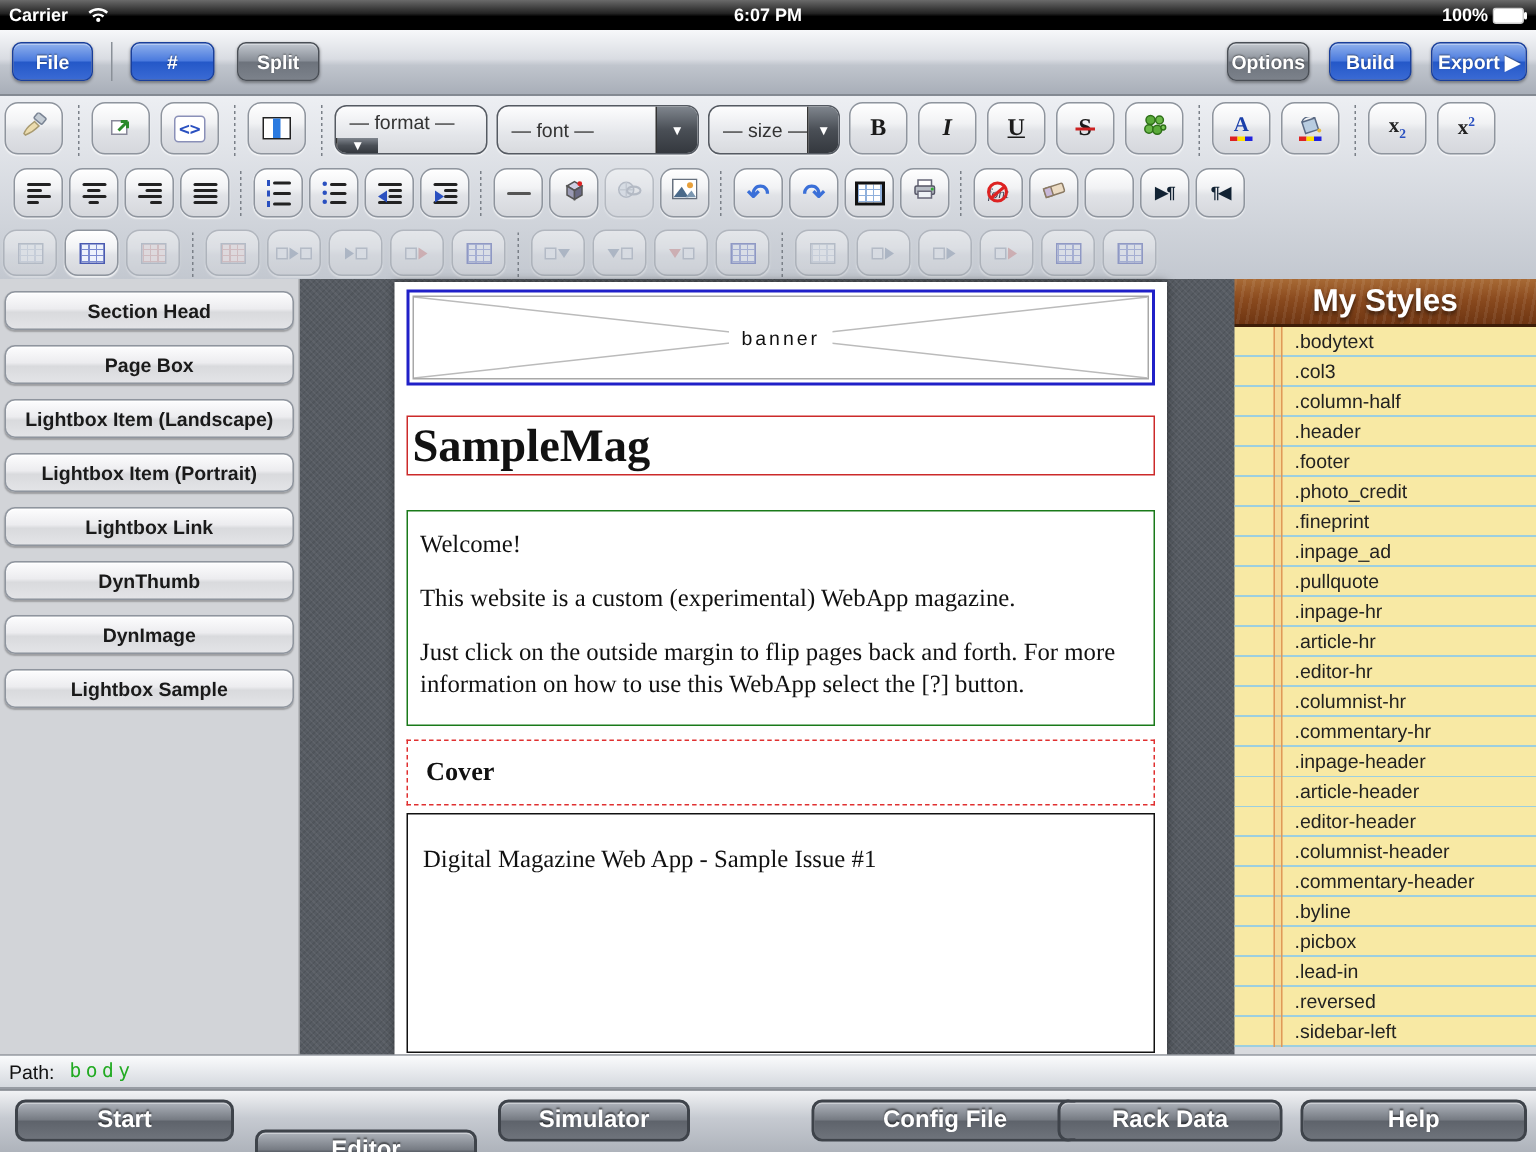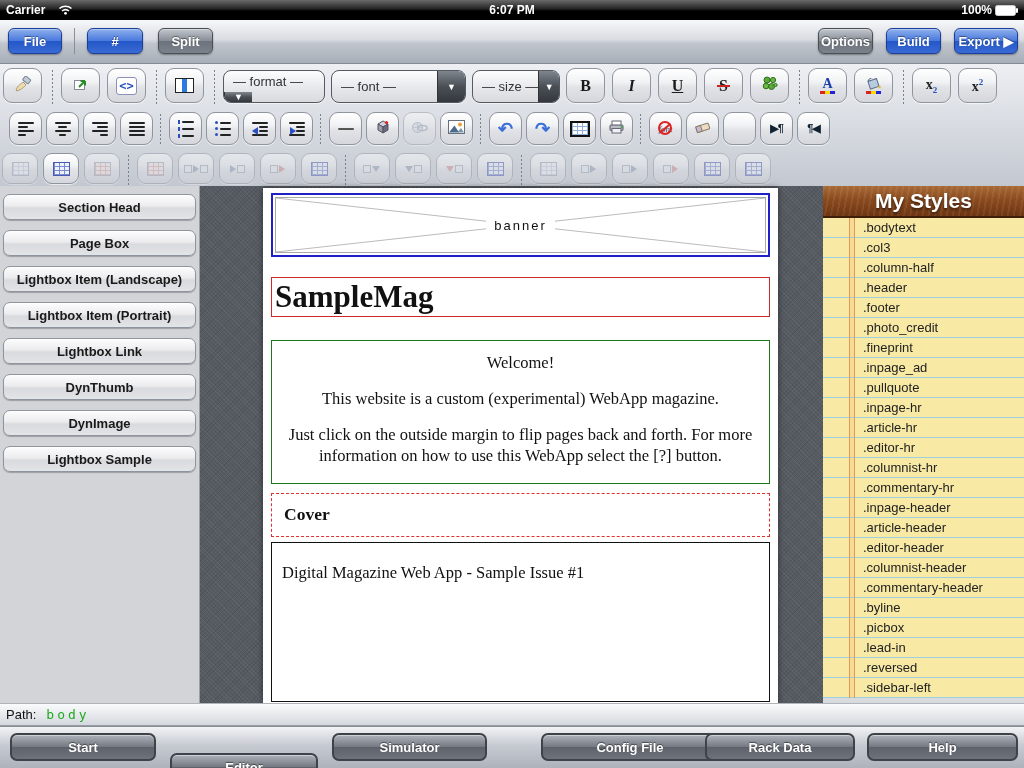--- a/index.html
+++ b/index.html
@@ -128,21 +128,21 @@
     font-family:"Liberation Serif",serif;color:#111;}
   .banner-box{height:64px;border:2px solid #2020c8;box-sizing:border-box;}
   .banner-ph{position:relative;height:54px;margin:2px;border:1px solid #a8a8a8;
     display:flex;align-items:center;justify-content:center;}
   .banner-ph svg{position:absolute;left:0;top:0;width:100%;height:100%;}
   .banner-label{position:relative;background:#fff;padding:0 8px;font-family:"Liberation Sans",sans-serif;
     font-size:13px;letter-spacing:2px;color:#111;}
   .title-box{margin-top:20px;height:40px;border:1px solid #cc2a2a;box-sizing:border-box;
     font-size:31px;font-weight:bold;line-height:37px;padding-left:3px;}
   .welcome-box{margin-top:23px;height:144px;border:1px solid #1a7a1a;box-sizing:border-box;
-    padding:11px 8px;font-size:16.5px;line-height:21px;text-align:center;}
+    padding:11px 8px;font-size:16.5px;line-height:21px;}
   .welcome-box p{margin:0 0 15px;}
   .cover-box{margin-top:9px;height:44px;border:1px dashed #e03030;box-sizing:border-box;
     font-size:17.5px;font-weight:bold;line-height:41px;padding-left:12px;}
   .issue-box{margin-top:5px;border:1px solid #111;box-sizing:border-box;height:160px;padding:10px 10px 0;}
   .issue-title{margin:10px 0 0;font-size:16.5px;}
   .issue-links{margin:14px 0 0;padding-left:36px;font-size:16.5px;}
   .issue-links li{margin-bottom:2px;line-height:21px;}
   .issue-links a{color:#0000e0;text-decoration:underline;cursor:pointer;}
   
   #styles{position:absolute;left:823px;top:0;width:201px;height:517px;}
@@ -161,23 +161,23 @@
   #pathbar{position:absolute;top:703px;left:0;width:1024px;height:23px;
     background:linear-gradient(#fafbfc,#d4d8de);border-top:1px solid #b0b4ba;border-bottom:1px solid #989ca4;
     box-sizing:border-box;display:flex;align-items:center;padding-left:6px;font-size:13px;color:#111;}
   #pathbar .pval{margin-left:10px;font-family:"DejaVu Sans Mono",monospace;letter-spacing:3px;
     color:#21aa21;font-size:13px;}
   
   #bottombar{position:absolute;top:726px;left:0;width:1024px;height:42px;
     background:linear-gradient(#f2f3f5,#c6cad1 45%,#aeb3bb);border-top:1px solid #8a8f96;box-sizing:border-box;}
   .bbtn{position:absolute;top:6px;height:28px;border:2px solid #3e434a;border-radius:7px;
     background:linear-gradient(#aeb3bb,#767b83 48%,#5e636b 52%,#6e737b);
-    color:#fff;font-size:13px;font-weight:bold;text-shadow:0 -1px 1px rgba(0,0,0,.5);
+    color:#fff;font-size:16px;font-weight:bold;text-shadow:0 -1px 1px rgba(0,0,0,.5);
     display:flex;align-items:center;justify-content:center;box-shadow:inset 0 1px 0 rgba(255,255,255,.4);box-sizing:border-box;}
-  #bb0{left:10px;width:146px;} #bb1{left:170px;width:148px;margin-top:20px;} #bb2{left:332px;width:155px;}
+  #bb0{left:10px;width:146px;} #bb1{left:170px;width:148px;margin-top:20px;} #bb2{left:332px;width:128px;}
   #bb3{left:541px;width:178px;} #bb4{left:705px;width:150px;} #bb5{left:867px;width:151px;}
 </style>
 </head>
 <body>
 
 <div id="screen">
 
   <div id="statusbar">
     <span class="carrier">Carrier</span>
     <span class="wifi">

